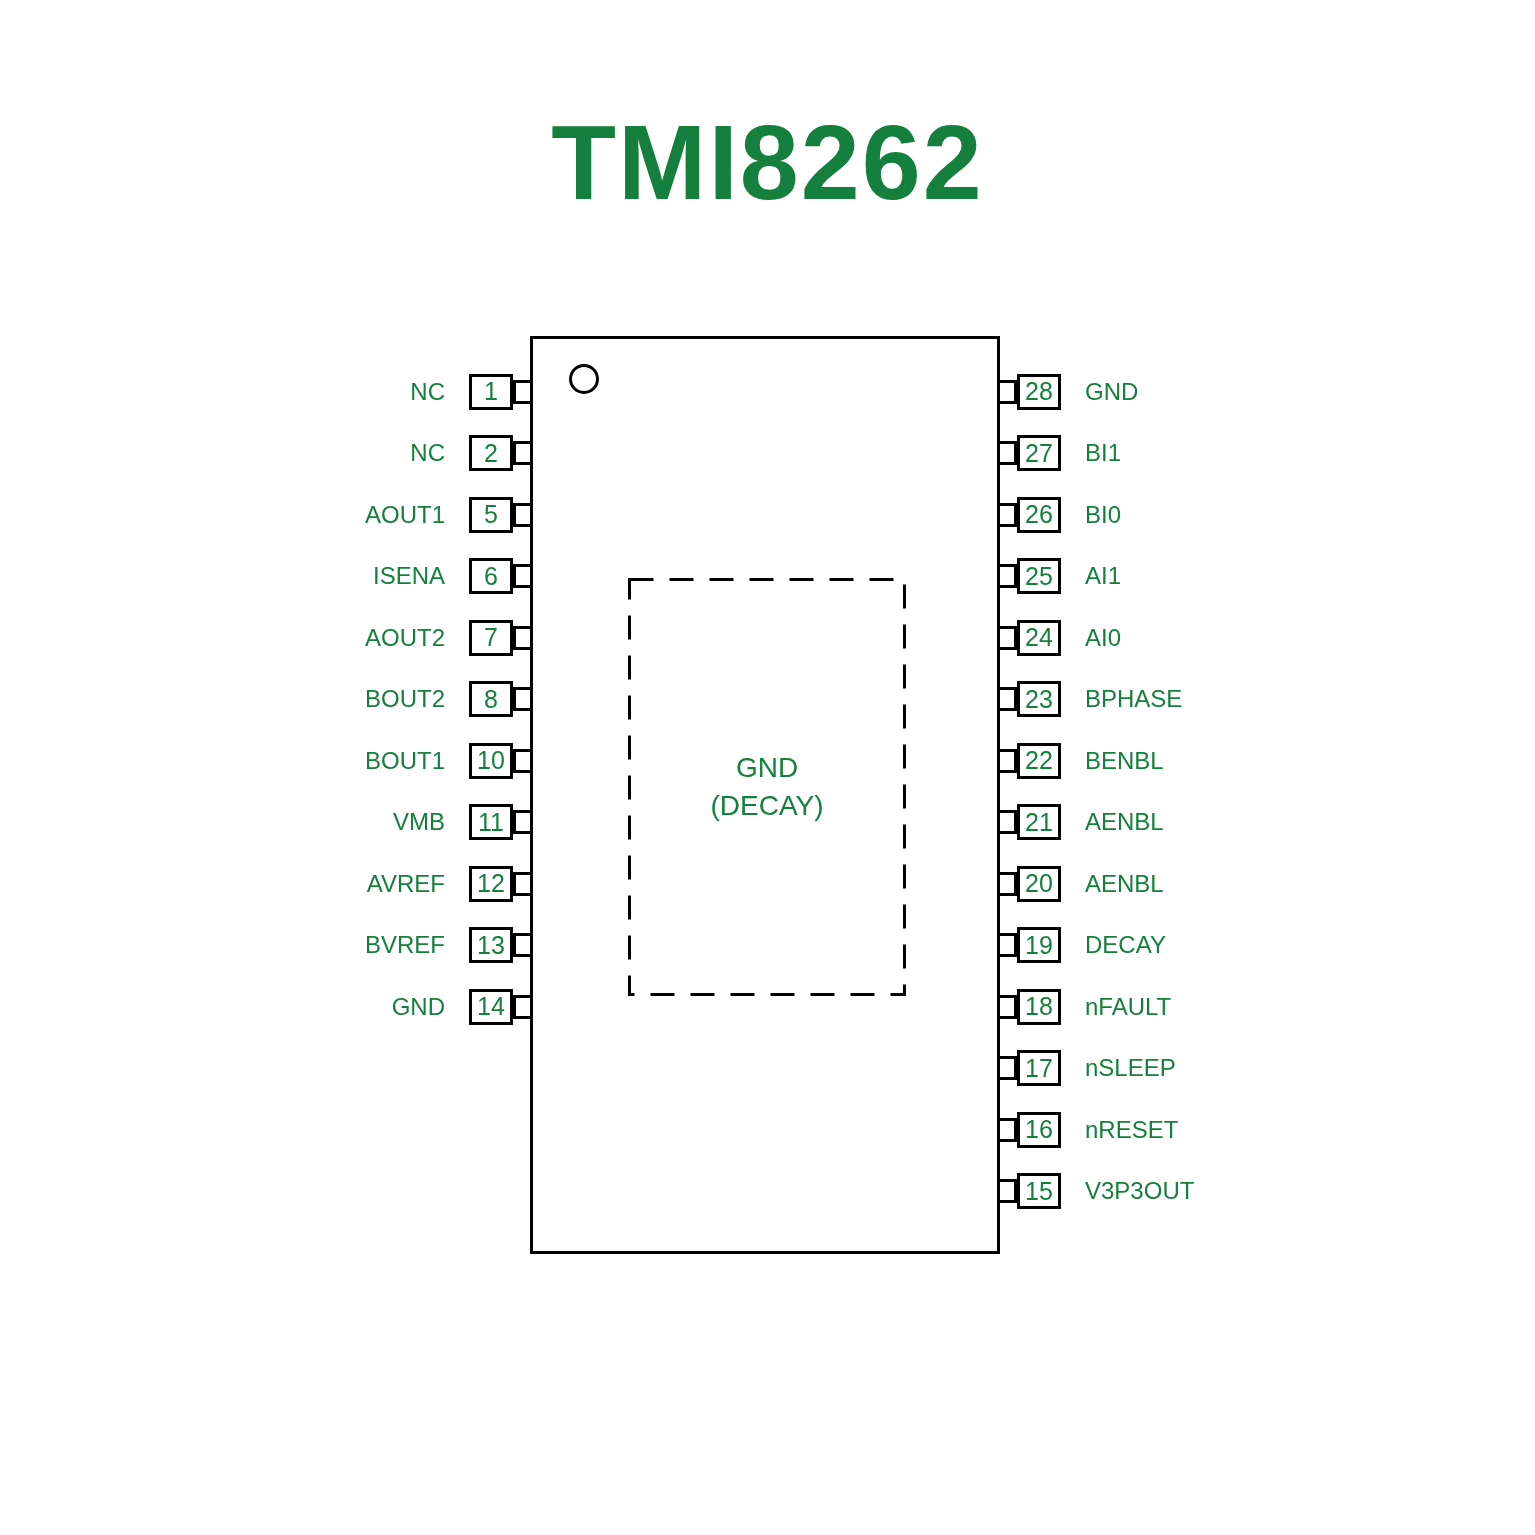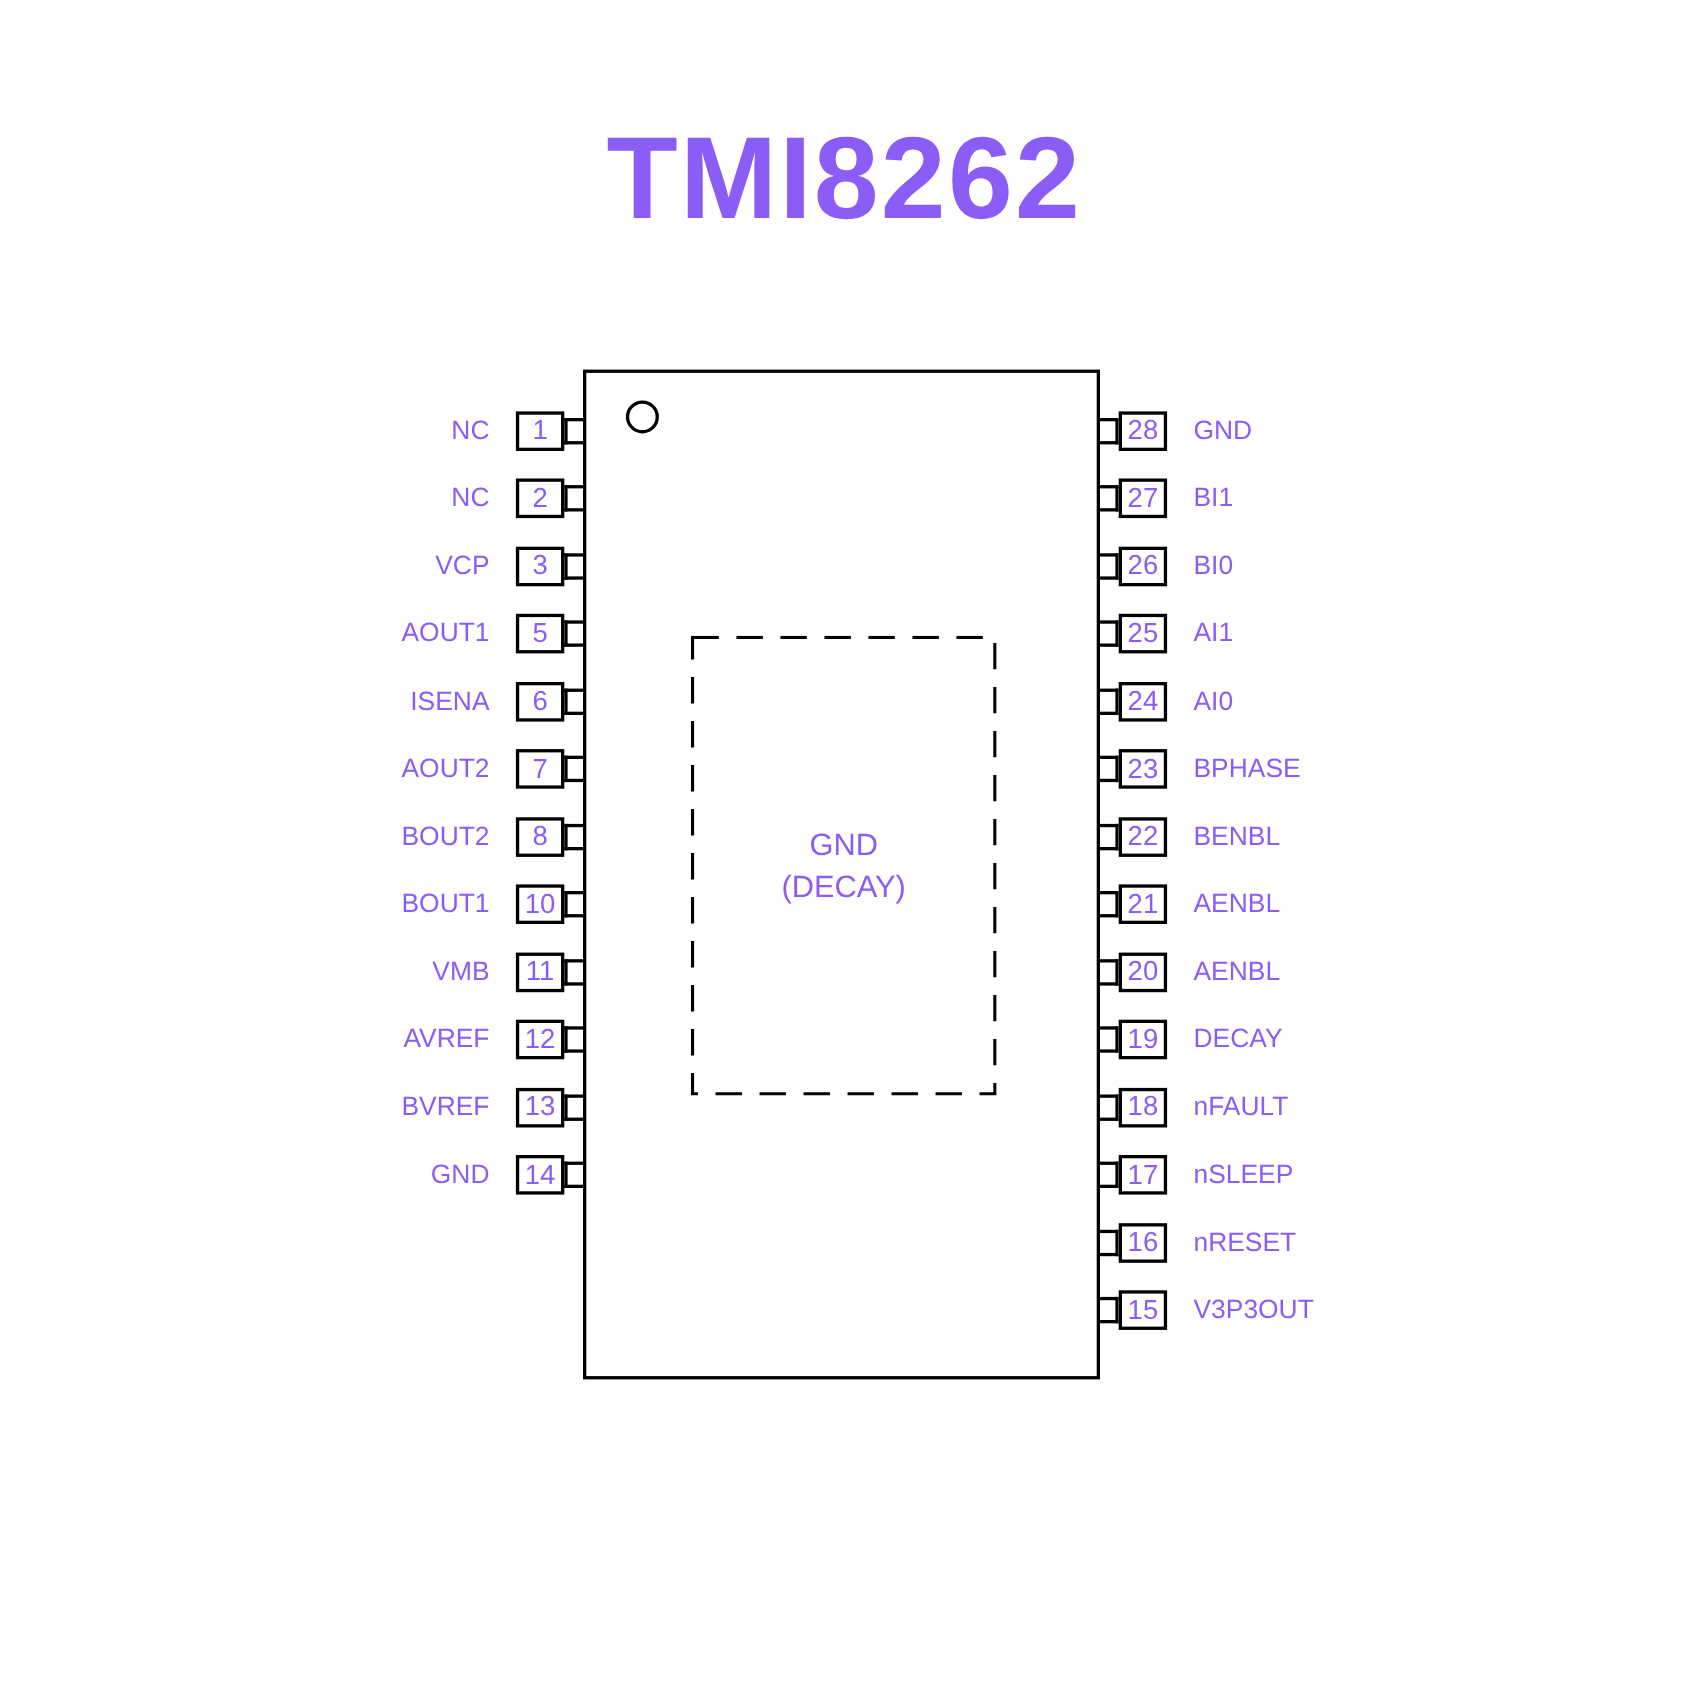--- a/index.html
+++ b/index.html
@@ -2,21 +2,21 @@
 <html><head>
 <meta charset="utf-8">
 <style>
   html, body { margin: 0; padding: 0; background: #ffffff; }
   .page {
     position: relative;
     width: 1535px;
     height: 1535px;
     background: #ffffff;
     font-family: "Liberation Sans", sans-serif;
-    color: #8b5cf6;
+    color: #15803d;
     overflow: hidden;
   }
   .title {
     position: absolute;
     top: 102px;
     left: 0;
     width: 100%;
     text-align: center;
     font-size: 106px;
     font-weight: bold;
@@ -119,25 +119,20 @@
 
   <div class="pins-left">
       <div class="pin-row left">
     <span class="pin-label">NC</span>
     <span class="pin-number-box">1</span>
     <span class="pin-stub"></span>
   </div>
       <div class="pin-row left">
     <span class="pin-label">NC</span>
     <span class="pin-number-box">2</span>
-    <span class="pin-stub"></span>
-  </div>
-      <div class="pin-row left">
-    <span class="pin-label">VCP</span>
-    <span class="pin-number-box">3</span>
     <span class="pin-stub"></span>
   </div>
       <div class="pin-row left">
     <span class="pin-label">AOUT1</span>
     <span class="pin-number-box">5</span>
     <span class="pin-stub"></span>
   </div>
       <div class="pin-row left">
     <span class="pin-label">ISENA</span>
     <span class="pin-number-box">6</span>

